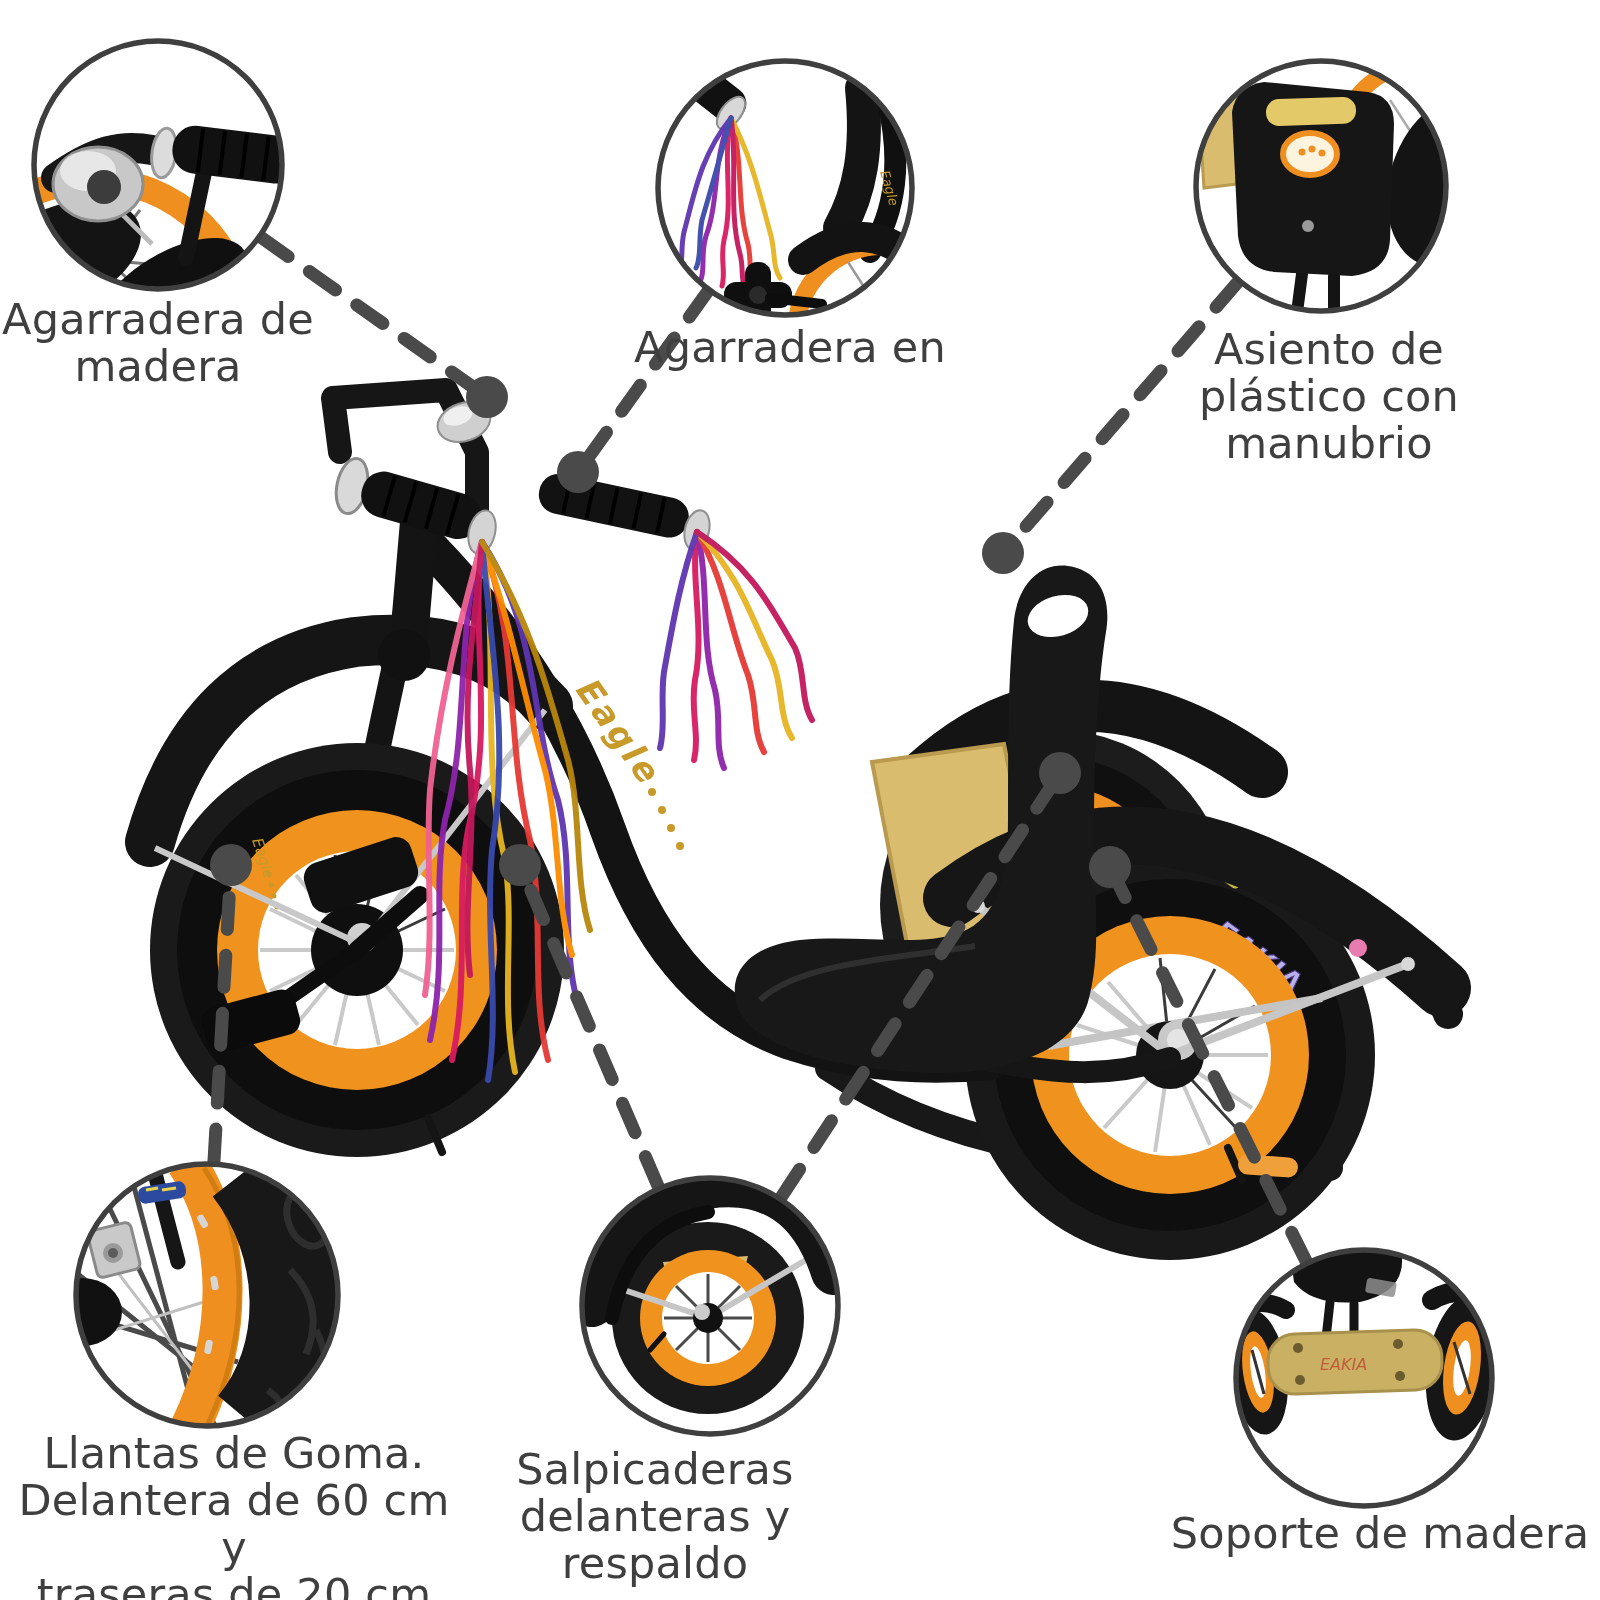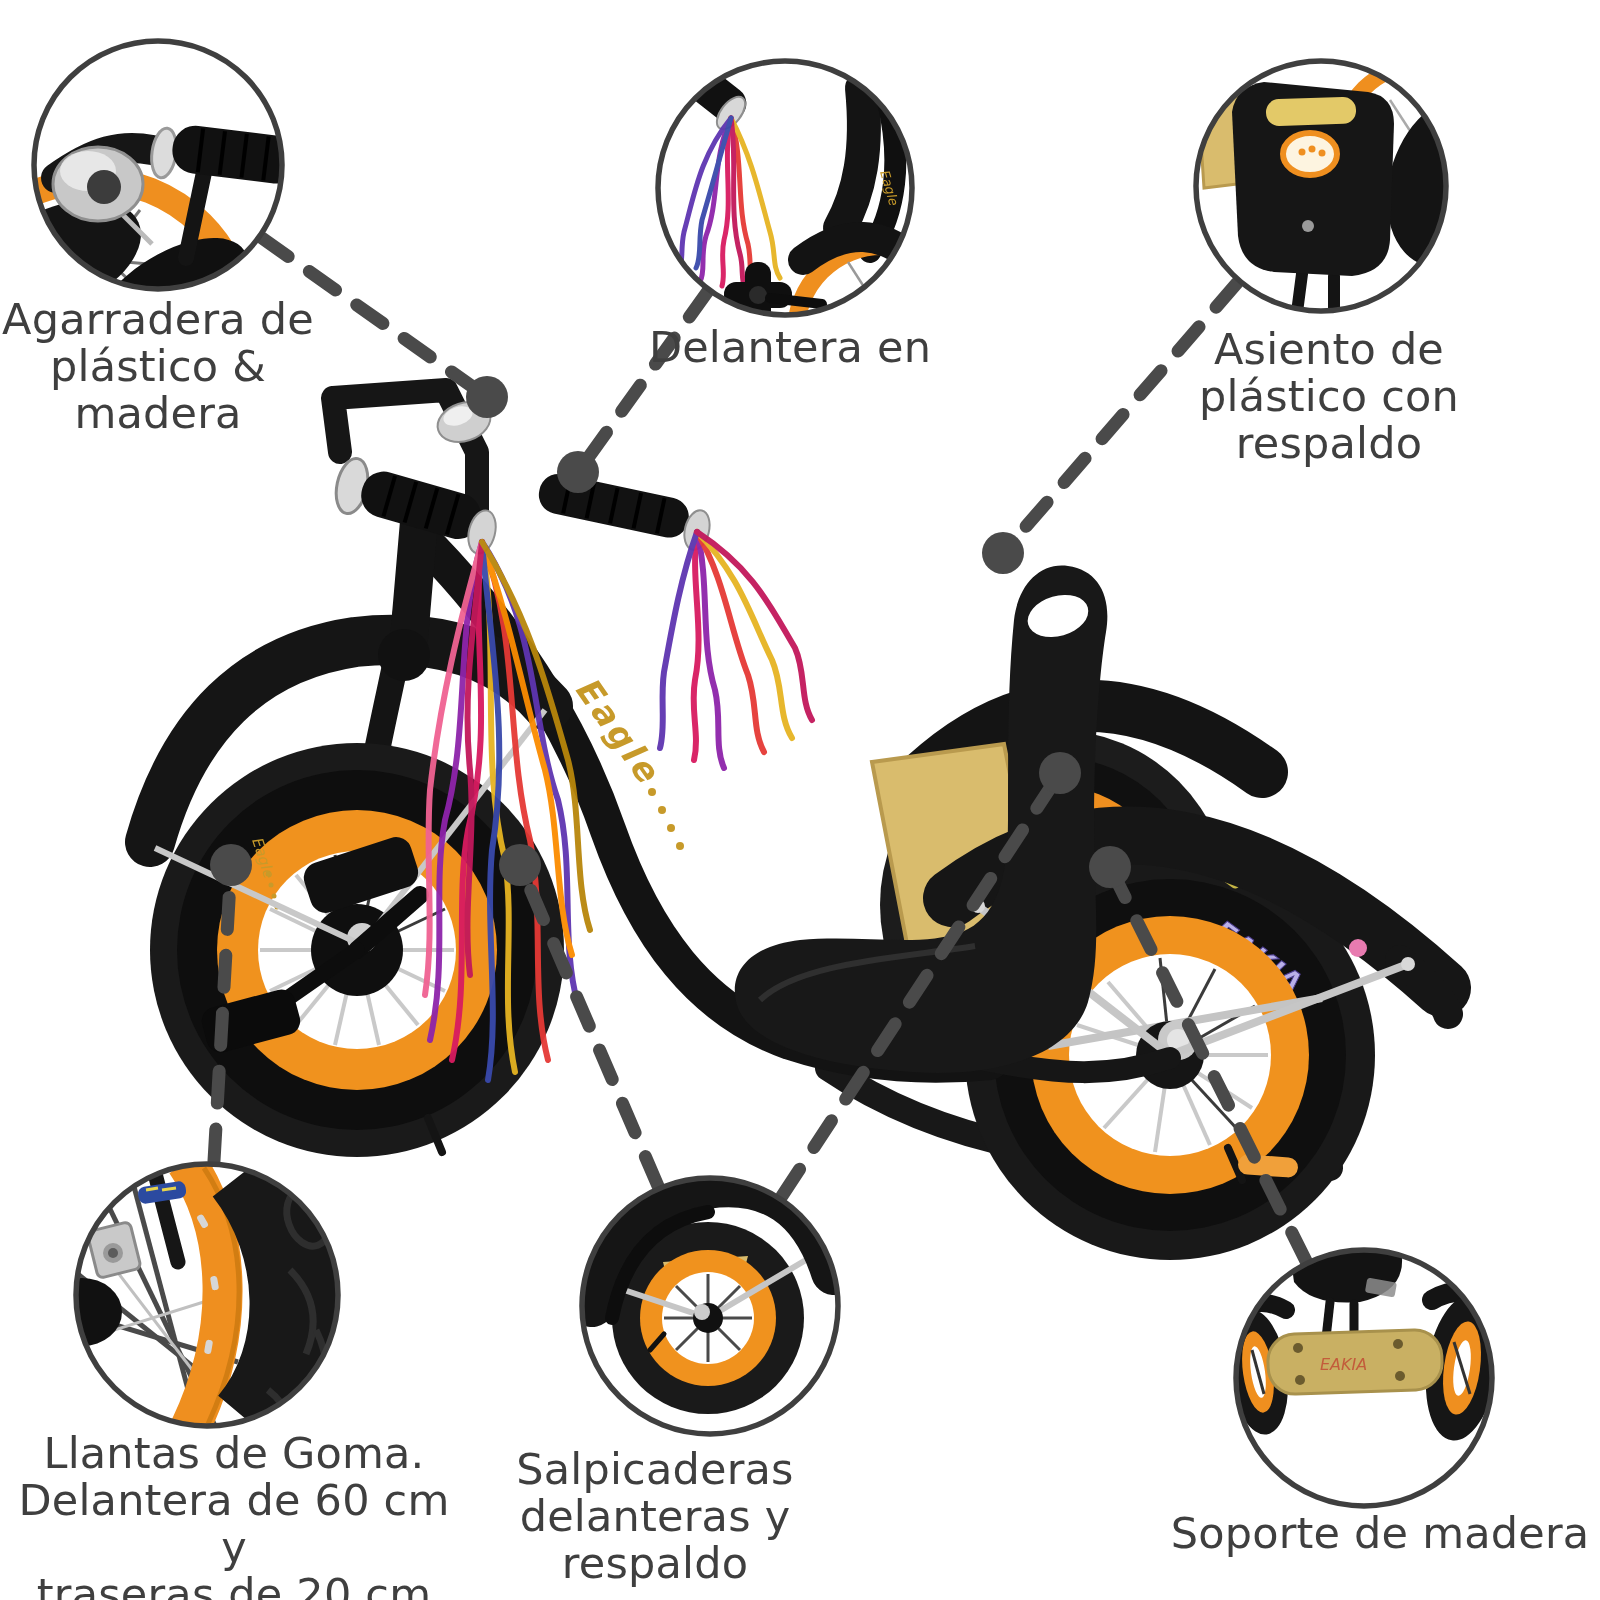--- a/index.html
+++ b/index.html
@@ -440,32 +440,31 @@
             <circle cx="1400" cy="1376" r="5" fill="#6b5b2e"></circle>
         <text x="1320" y="1370" font-size="16" font-style="italic" fill="#c0392b" opacity="0.7">EAKIA</text>
       </g>
     </g>
     <circle cx="1364" cy="1378" r="128" fill="none" stroke="#3f3f3f" stroke-width="5.5"></circle>
   </g>
 </svg>
 
   <div class="callout-label" style="left:0px;   top:296px;  width:316px;">
     <span>Agarradera de</span>
-    <span>plástico &amp;</span>
     <span>madera</span>
   </div>
 
   <div class="callout-label" style="left:600px; top:324px;  width:380px;">
-    <span>Delantera en</span>
+    <span>Agarradera en</span>
   </div>
 
   <div class="callout-label" style="left:1139px;top:326px;  width:380px;">
     <span>Asiento de</span>
     <span>plástico con</span>
-    <span>respaldo</span>
+    <span>manubrio</span>
   </div>
 
   <div class="callout-label" style="left:4px;   top:1430px; width:460px;">
     <span>Llantas de Goma.</span>
     <span>Delantera de 60 cm y</span>
     <span>traseras de 20 cm</span>
   </div>
 
   <div class="callout-label" style="left:440px; top:1446px; width:430px;">
     <span>Salpicaderas</span>

